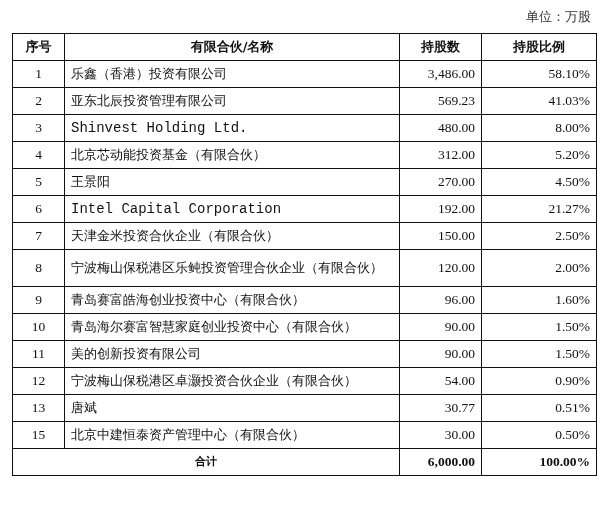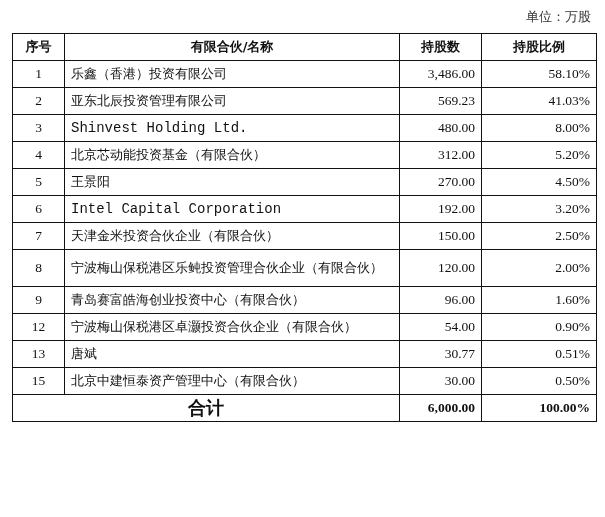--- a/index.html
+++ b/index.html
@@ -33,21 +33,21 @@
   col.c1 { width: 52px; }
   col.c2 { width: 335px; }
   col.c3 { width: 82px; }
   col.c4 { width: 115px; }
   td.idx { text-align: center; }
   td.name { text-align: left; padding-left: 8px; font-family: "DejaVu Sans", "Liberation Serif", sans-serif; font-size: 13px; }
   td.name.latin { font-family: Liberation Mono, monospace; font-size: 14px; }
   td.num { text-align: right; padding-right: 8px; }
   tr.tall td { height: 36px; }
   tr.total td { font-weight: bold; }
-  tr.total td.label { text-align: center; font-family: "DejaVu Sans", sans-serif; font-size: 18px; }
+  tr.total td.label { text-align: center; font-family: "DejaVu Sans", sans-serif; font-size: 11px; }
 </style>
 </head>
 <body>
 
 <div class="unit">单位：万股</div>
 
 <table class="sh">
   <colgroup>
       <col class="c1">
       <col class="c2">
@@ -90,39 +90,51 @@
     <tr>
       <td class="idx">5</td>
       <td class="name">王景阳</td>
       <td class="num">270.00</td>
       <td class="num">4.50%</td>
     </tr>
     <tr>
       <td class="idx">6</td>
       <td class="name latin">Intel Capital Corporation</td>
       <td class="num">192.00</td>
-      <td class="num">3.20%</td>
+      <td class="num">21.27%</td>
     </tr>
     <tr>
       <td class="idx">7</td>
       <td class="name">天津金米投资合伙企业（有限合伙）</td>
       <td class="num">150.00</td>
       <td class="num">2.50%</td>
     </tr>
     <tr class="tall">
       <td class="idx">8</td>
       <td class="name">宁波梅山保税港区乐鲀投资管理合伙企业（有限合伙）</td>
       <td class="num">120.00</td>
       <td class="num">2.00%</td>
     </tr>
     <tr>
       <td class="idx">9</td>
       <td class="name">青岛赛富皓海创业投资中心（有限合伙）</td>
       <td class="num">96.00</td>
       <td class="num">1.60%</td>
+    </tr>
+    <tr>
+      <td class="idx">10</td>
+      <td class="name">青岛海尔赛富智慧家庭创业投资中心（有限合伙）</td>
+      <td class="num">90.00</td>
+      <td class="num">1.50%</td>
+    </tr>
+    <tr>
+      <td class="idx">11</td>
+      <td class="name">美的创新投资有限公司</td>
+      <td class="num">90.00</td>
+      <td class="num">1.50%</td>
     </tr>
     <tr>
       <td class="idx">12</td>
       <td class="name">宁波梅山保税港区卓灏投资合伙企业（有限合伙）</td>
       <td class="num">54.00</td>
       <td class="num">0.90%</td>
     </tr>
     <tr>
       <td class="idx">13</td>
       <td class="name">唐斌</td>

